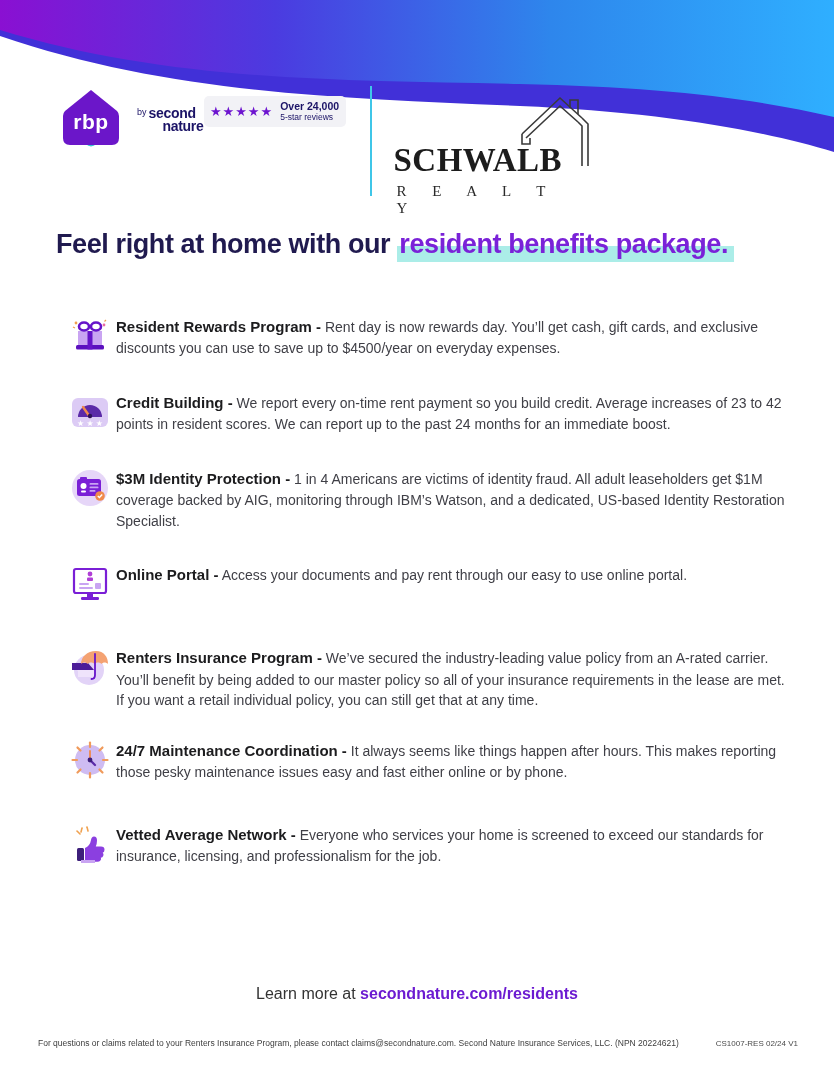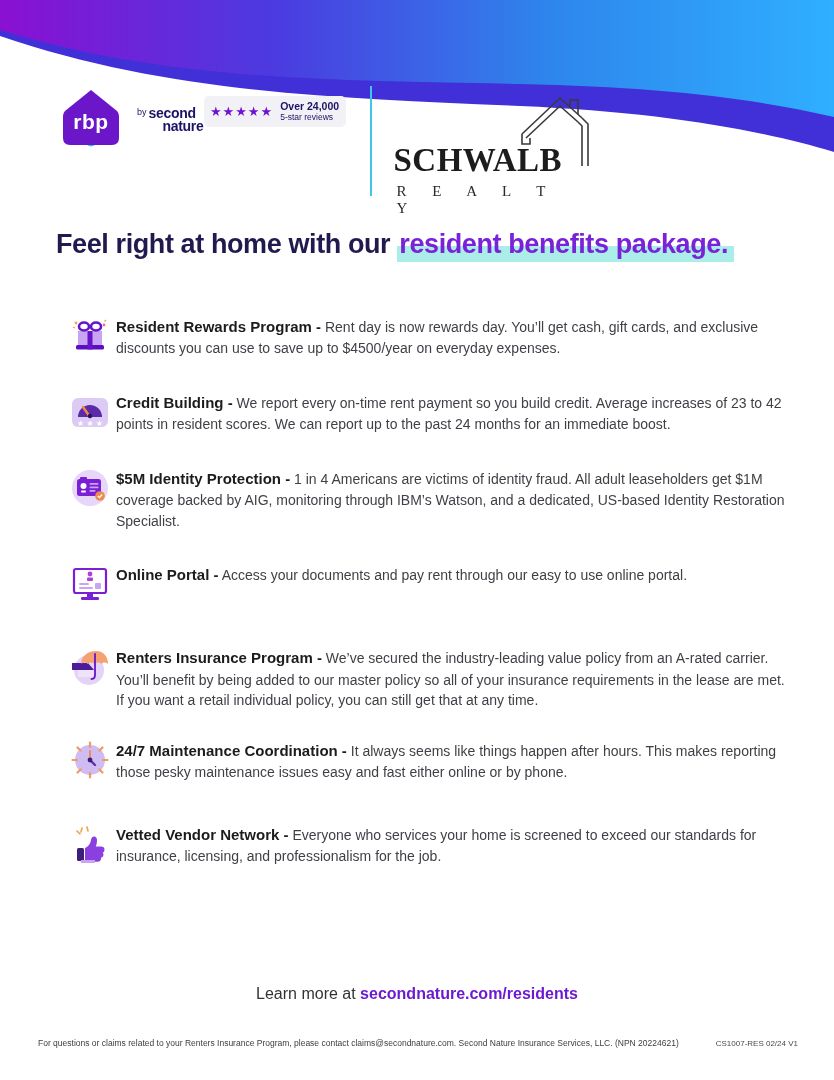--- a/index.html
+++ b/index.html
@@ -181,21 +181,21 @@
           <rect x="12" y="11" width="7" height="4" rx="1" fill="#7a1fd6"></rect>
           <circle cx="15.5" cy="20" r="3" fill="#ffffff"></circle>
           <rect x="13" y="24.5" width="5" height="2" rx="1" fill="#ffffff"></rect>
           <rect x="21.5" y="17" width="9" height="1.8" rx="0.9" fill="#c9a4f2"></rect>
           <rect x="21.5" y="20.5" width="9" height="1.8" rx="0.9" fill="#c9a4f2"></rect>
           <rect x="21.5" y="24" width="6" height="1.8" rx="0.9" fill="#c9a4f2"></rect>
           <circle cx="32" cy="30" r="4.8" fill="#f08a4b"></circle>
           <path d="M29.8 30 l1.6 1.6 l2.8 -3" stroke="#ffffff" stroke-width="1.4" fill="none"></path>
         </svg>
       </div>
-      <p class="benefit-text"><strong>$5M Identity Protection -</strong> <span>1 in 4 Americans are victims of identity fraud. All adult leaseholders get $1M coverage backed by AIG, monitoring through IBM’s Watson, and a dedicated, US-based Identity Restoration Specialist.</span></p>
+      <p class="benefit-text"><strong>$3M Identity Protection -</strong> <span>1 in 4 Americans are victims of identity fraud. All adult leaseholders get $1M coverage backed by AIG, monitoring through IBM’s Watson, and a dedicated, US-based Identity Restoration Specialist.</span></p>
     </div>
 
     <div class="benefit-row row-short">
       <div class="benefit-icon">
         <svg width="44" height="44" viewBox="0 0 44 44" xmlns="http://www.w3.org/2000/svg">
           <rect x="6" y="7" width="32" height="24" rx="2" fill="#ffffff" stroke="#7a1fd6" stroke-width="2.2"></rect>
           <circle cx="22" cy="12" r="2.4" fill="#b03fd6"></circle>
           <rect x="19" y="15.5" width="6" height="3.5" rx="1" fill="#b03fd6"></rect>
           <rect x="11" y="21" width="10" height="2" rx="1" fill="#c9a4f2"></rect>
           <rect x="11" y="25" width="14" height="2" rx="1" fill="#c9a4f2"></rect>
@@ -248,21 +248,21 @@
           <g stroke="#f0a14f" stroke-width="1.6" stroke-linecap="round">
             <path d="M14 6 L13 10"></path>
               <path d="M19 5 L20 9"></path>
               <path d="M9 9 L12 12"></path>
           </g>
           <rect x="9" y="26" width="7" height="13" rx="1.5" fill="#3d1f7a"></rect>
           <path d="M17 39 L17 26 q5 -2 6 -8 q0.5 -3.5 3 -3.5 q3 0 3 4 q0 3 -1.2 6 L33 24.5 q3.5 0 3.5 3.2 q0 2.3 -1.8 3 q1.3 1.2 0.6 3 q-0.7 1.8 -2.5 2 q0.8 1.5 -0.4 2.8 q-1.2 1.4 -3.4 1.2 L20 39.8 Z" fill="#8b3fe0"></path>
           <rect x="13" y="38" width="14" height="3" fill="#c9a4f2"></rect>
         </svg>
       </div>
-      <p class="benefit-text"><strong>Vetted Vendor Network -</strong> <span>Everyone who services your home is screened to exceed our standards for insurance, licensing, and professionalism for the job.</span></p>
+      <p class="benefit-text"><strong>Vetted Average Network -</strong> <span>Everyone who services your home is screened to exceed our standards for insurance, licensing, and professionalism for the job.</span></p>
     </div>
 
   </div>
 
   <div class="learn-more">
     <span>Learn more at </span><span class="lm-link">secondnature.com/residents</span>
   </div>
 
   <div class="fine-print">
     <span class="fp-left">For questions or claims related to your Renters Insurance Program, please contact claims@secondnature.com. Second Nature Insurance Services, LLC. (NPN 20224621)</span>

